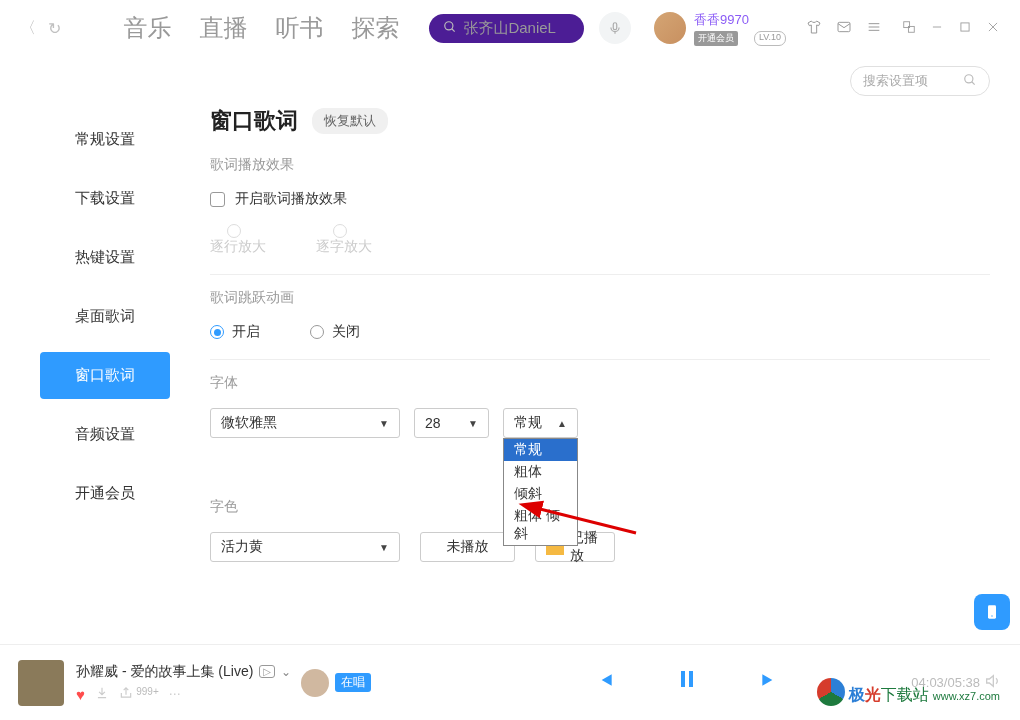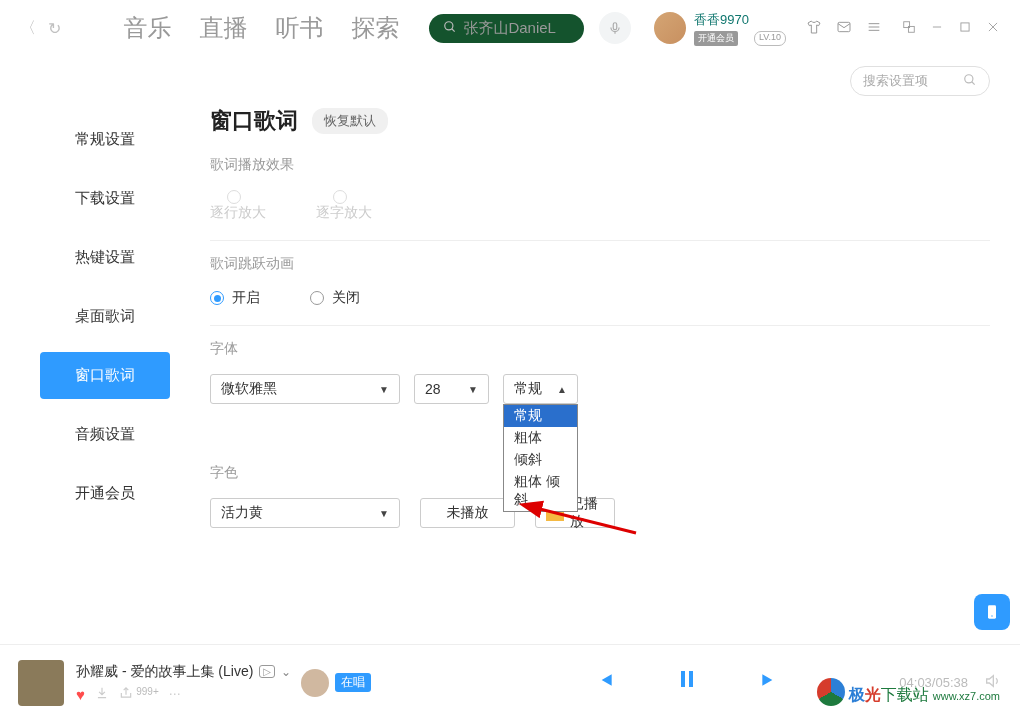--- a/index.html
+++ b/index.html
@@ -3,27 +3,27 @@
 <meta charset="utf-8">
 <style>
 * { box-sizing: border-box; margin: 0; padding: 0; }
 body { font-family: "Microsoft YaHei", Arial, sans-serif; background: #fff; color: #333; width: 1020px; height: 720px; overflow: hidden; position: relative; }
 
 
 .header { display: flex; align-items: center; padding: 10px 20px 10px 20px; height: 56px; }
 .nav-back, .nav-refresh { color: #c0c0c0; font-size: 16px; margin-right: 12px; cursor: pointer; }
 .nav-links { display: flex; gap: 28px; margin-left: 50px; }
 .nav-link { color: #999; font-size: 24px; cursor: pointer; }
-.search-box { margin-left: 30px; display: flex; align-items: center; background: #14532d; border-radius: 18px; padding: 5px 14px; width: 155px; color: #999; font-size: 15px; }
+.search-box { margin-left: 30px; display: flex; align-items: center; background: #4c1d95; border-radius: 18px; padding: 5px 14px; width: 155px; color: #999; font-size: 15px; }
 .search-icon { color: #bbb; margin-right: 6px; }
 .mic-box { margin-left: 15px; width: 32px; height: 32px; border-radius: 50%; background: #f2f4f5; display: flex; align-items: center; justify-content: center; color: #bbb; }
 .user-block { margin-left: auto; display: flex; align-items: center; }
 .avatar { width: 32px; height: 32px; border-radius: 50%; background: linear-gradient(135deg, #d4a574, #c89060); margin-right: 8px; }
 .user-info { display: flex; flex-direction: column; font-size: 12px; }
-.user-name { color: #0f766e; font-size: 13px; }
+.user-name { color: #8b5cf6; font-size: 13px; }
 .user-badges { display: flex; gap: 16px; margin-top: 2px; }
 .badge-vip { background: #999; color: #fff; font-size: 9px; padding: 1px 4px; border-radius: 2px; }
 .badge-lv { border: 1px solid #bbb; color: #999; font-size: 9px; padding: 0 4px; border-radius: 7px; }
 .header-icons { display: flex; gap: 14px; margin-left: 20px; color: #999; }
 .header-icon { cursor: pointer; font-size: 15px; }
 .window-controls { display: flex; gap: 14px; margin-left: 20px; color: #999; }
 .win-icon { cursor: pointer; font-size: 14px; }
 
 
 .search-settings-row { display: flex; justify-content: flex-end; padding: 10px 30px; }
@@ -90,21 +90,21 @@
 .heart { color: #ff4d4d; font-size: 15px; }
 .dl { color: #ccc; font-size: 14px; }
 .count-badge { color: #bbb; font-size: 10px; position: relative; top: -5px; }
 .singer-block { margin-left: 10px; display: flex; align-items: center; }
 .singer-avatar { width: 28px; height: 28px; border-radius: 50%; background: #d0b8a0; margin-right: 6px; }
 .singer-badge { background: #2f9bff; color: #fff; border-radius: 3px; padding: 1px 6px; font-size: 12px; }
 
 .player-controls { margin-left: auto; margin-right: auto; display: flex; align-items: center; gap: 60px; color: #2f9bff; font-size: 22px; }
 .play-btn { font-size: 26px; }
 
-.player-right { display: flex; align-items: center; gap: 16px; color: #ccc; font-size: 13px; position: absolute; right: 20px; }
+.player-right { display: flex; align-items: center; gap: 4px; color: #ccc; font-size: 13px; position: absolute; right: 20px; }
 .time-txt { color: #bbb; }
 
 
 .watermark { position: absolute; right: 20px; bottom: 14px; font-size: 16px; color: #1e7a3e; display: flex; align-items: baseline; z-index: 20; }
 .watermark .blue { color: #2c7fd6; font-weight: bold; }
 .watermark .red { color: #d63c2c; font-weight: bold; }
 .watermark .site { font-size: 11px; color: #1e7a3e; margin-left: 4px; }
 .watermark-logo { width: 28px; height: 28px; border-radius: 50%; background: conic-gradient(#2c7fd6 0 120deg, #1e7a3e 120deg 240deg, #d63c2c 240deg 360deg); margin-right: 4px; position: relative; top: 6px; }
 
 
@@ -217,20 +217,24 @@
     <div class="sidebar-item">开通会员</div>
   </div>
 
   <div class="content">
     <div class="section-title-row">
       <span class="section-title">窗口歌词</span>
       <span class="reset-btn">恢复默认</span>
     </div>
 
     <div class="group-label">歌词播放效果</div>
+    <div class="checkbox-row">
+      <span class="checkbox"></span>
+      <span class="checkbox-label">开启歌词播放效果</span>
+    </div>
     <div class="radio-row">
       <div class="radio-opt disabled">
         <span class="radio-outer"></span>
         <span>逐行放大</span>
       </div>
       <div class="radio-opt disabled">
         <span class="radio-outer"></span>
         <span>逐字放大</span>
       </div>
     </div>

